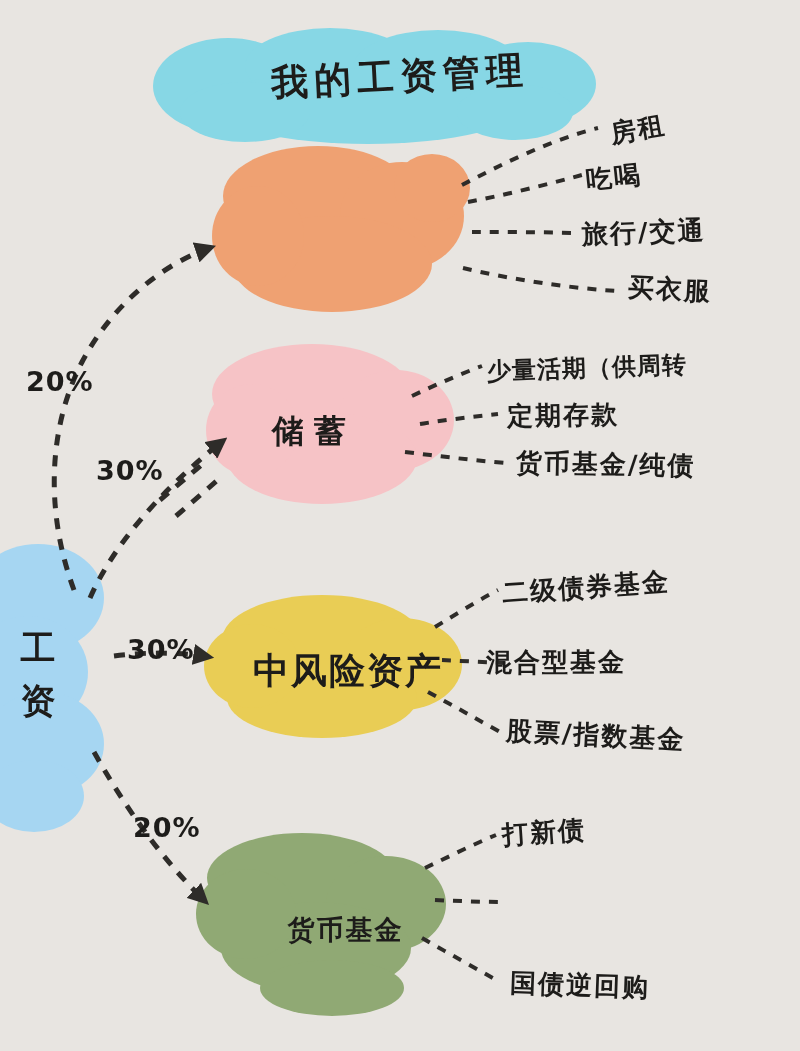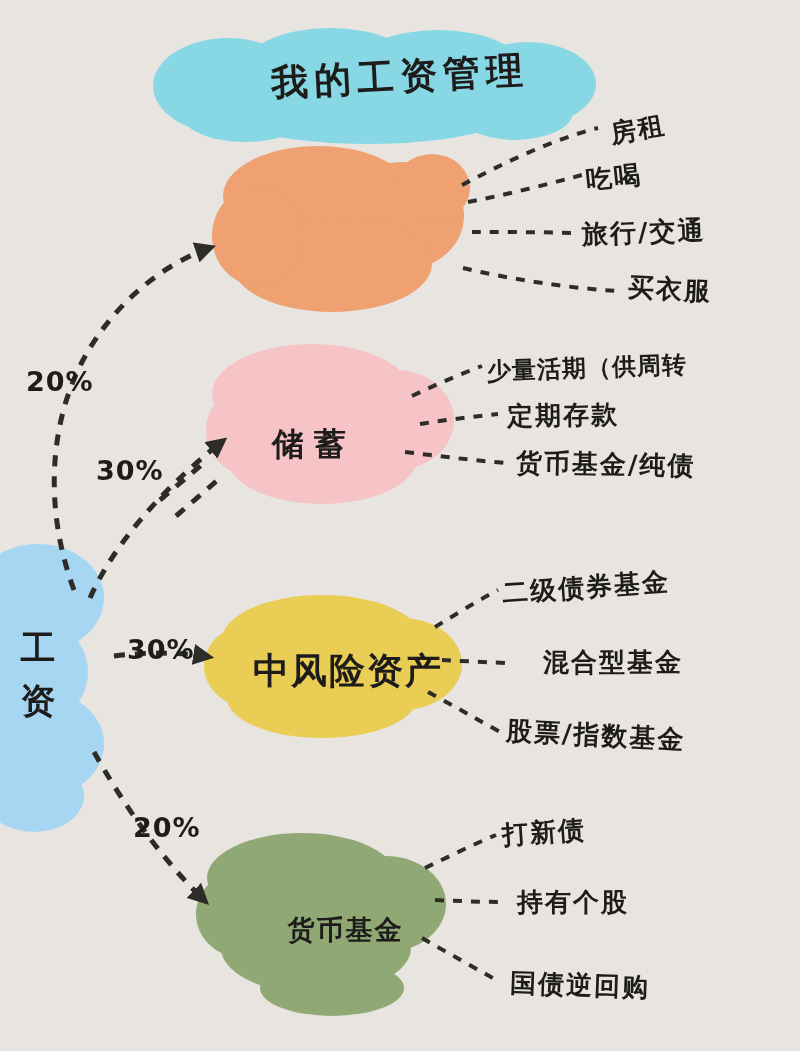--- a/index.html
+++ b/index.html
@@ -123,41 +123,40 @@
     </g>
   </svg>
 
   <div class="label title" style="left:190px;top:52px;">我的工资管理</div>
 
   <div class="label root-label" style="left:16px;top:622px;">工资</div>
 
   <div class="label node-label" style="left:245px;top:196px;width:200px;">
   </div>
 
-  <div class="label savings-label" style="left:272px;top:423px;">储蓄</div>
+  <div class="label savings-label" style="left:272px;top:410px;">储蓄</div>
 
   <div class="label node-main" style="left:243px;top:645px;width:210px;text-align:center;letter-spacing:2px;font-size:36px;">中风险资产</div>
 
   <div class="label node-main" style="left:238px;top:910px;width:215px;text-align:center;letter-spacing:2px;font-size:27px;">货币基金</div>
 
   <div class="label pct" style="left:26px;top:366px;">20%</div>
   <div class="label pct" style="left:96px;top:455px;">30%</div>
   <div class="label pct" style="left:127px;top:634px;">30%</div>
   <div class="label pct" style="left:133px;top:812px;">20%</div>
 
   <div class="label leaf" style="left:610px;top:112px;transform:rotate(-10deg);">房租</div>
   <div class="label leaf" style="left:586px;top:160px;transform:rotate(-6deg);">吃喝</div>
   <div class="label leaf" style="left:582px;top:215px;transform:rotate(-2deg);">旅行/交通</div>
   <div class="label leaf" style="left:628px;top:272px;transform:rotate(3deg);">买衣服</div>
 
   <div class="label leaf-small" style="left:487px;top:352px;transform:rotate(-2deg);position:absolute;font-weight:bold;white-space:nowrap;">少量活期（供周转</div>
   <div class="label leaf" style="left:507px;top:398px;transform:rotate(-1deg);">定期存款</div>
   <div class="label leaf" style="left:516px;top:447px;transform:rotate(1deg);">货币基金/纯债</div>
 
   <div class="label leaf" style="left:502px;top:570px;transform:rotate(-4deg);">二级债券基金</div>
-  <div class="label leaf" style="left:543px;top:645px;">混合型基金</div>
+  <div class="label leaf" style="left:486px;top:645px;">混合型基金</div>
   <div class="label leaf" style="left:506px;top:718px;transform:rotate(3deg);">股票/指数基金</div>
 
   <div class="label leaf" style="left:502px;top:815px;transform:rotate(-4deg);">打新债</div>
-  <div class="label leaf" style="left:517px;top:885px;">持有个股</div>
   <div class="label leaf" style="left:510px;top:968px;transform:rotate(2deg);">国债逆回购</div>
 
 </div>
 
 </body></html>

